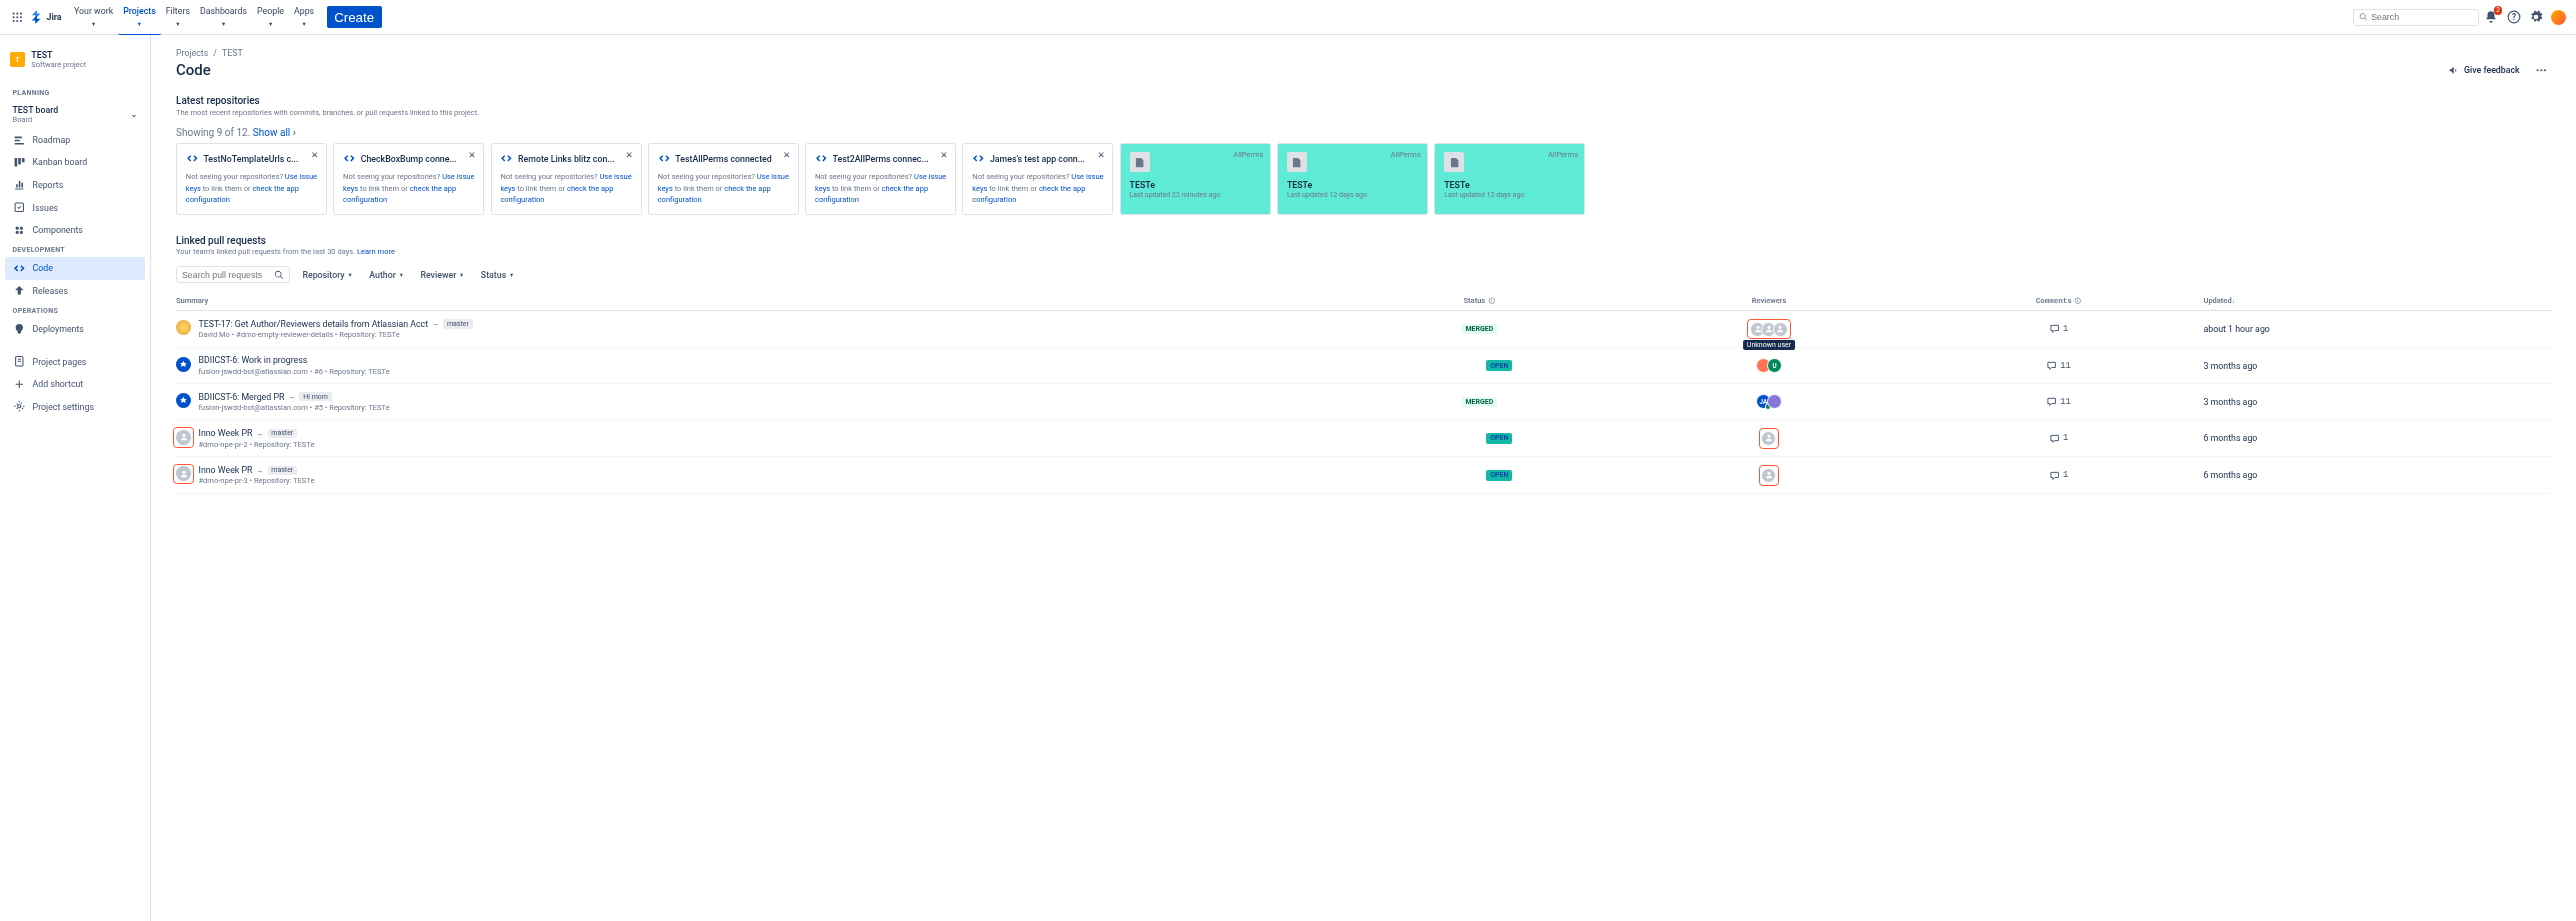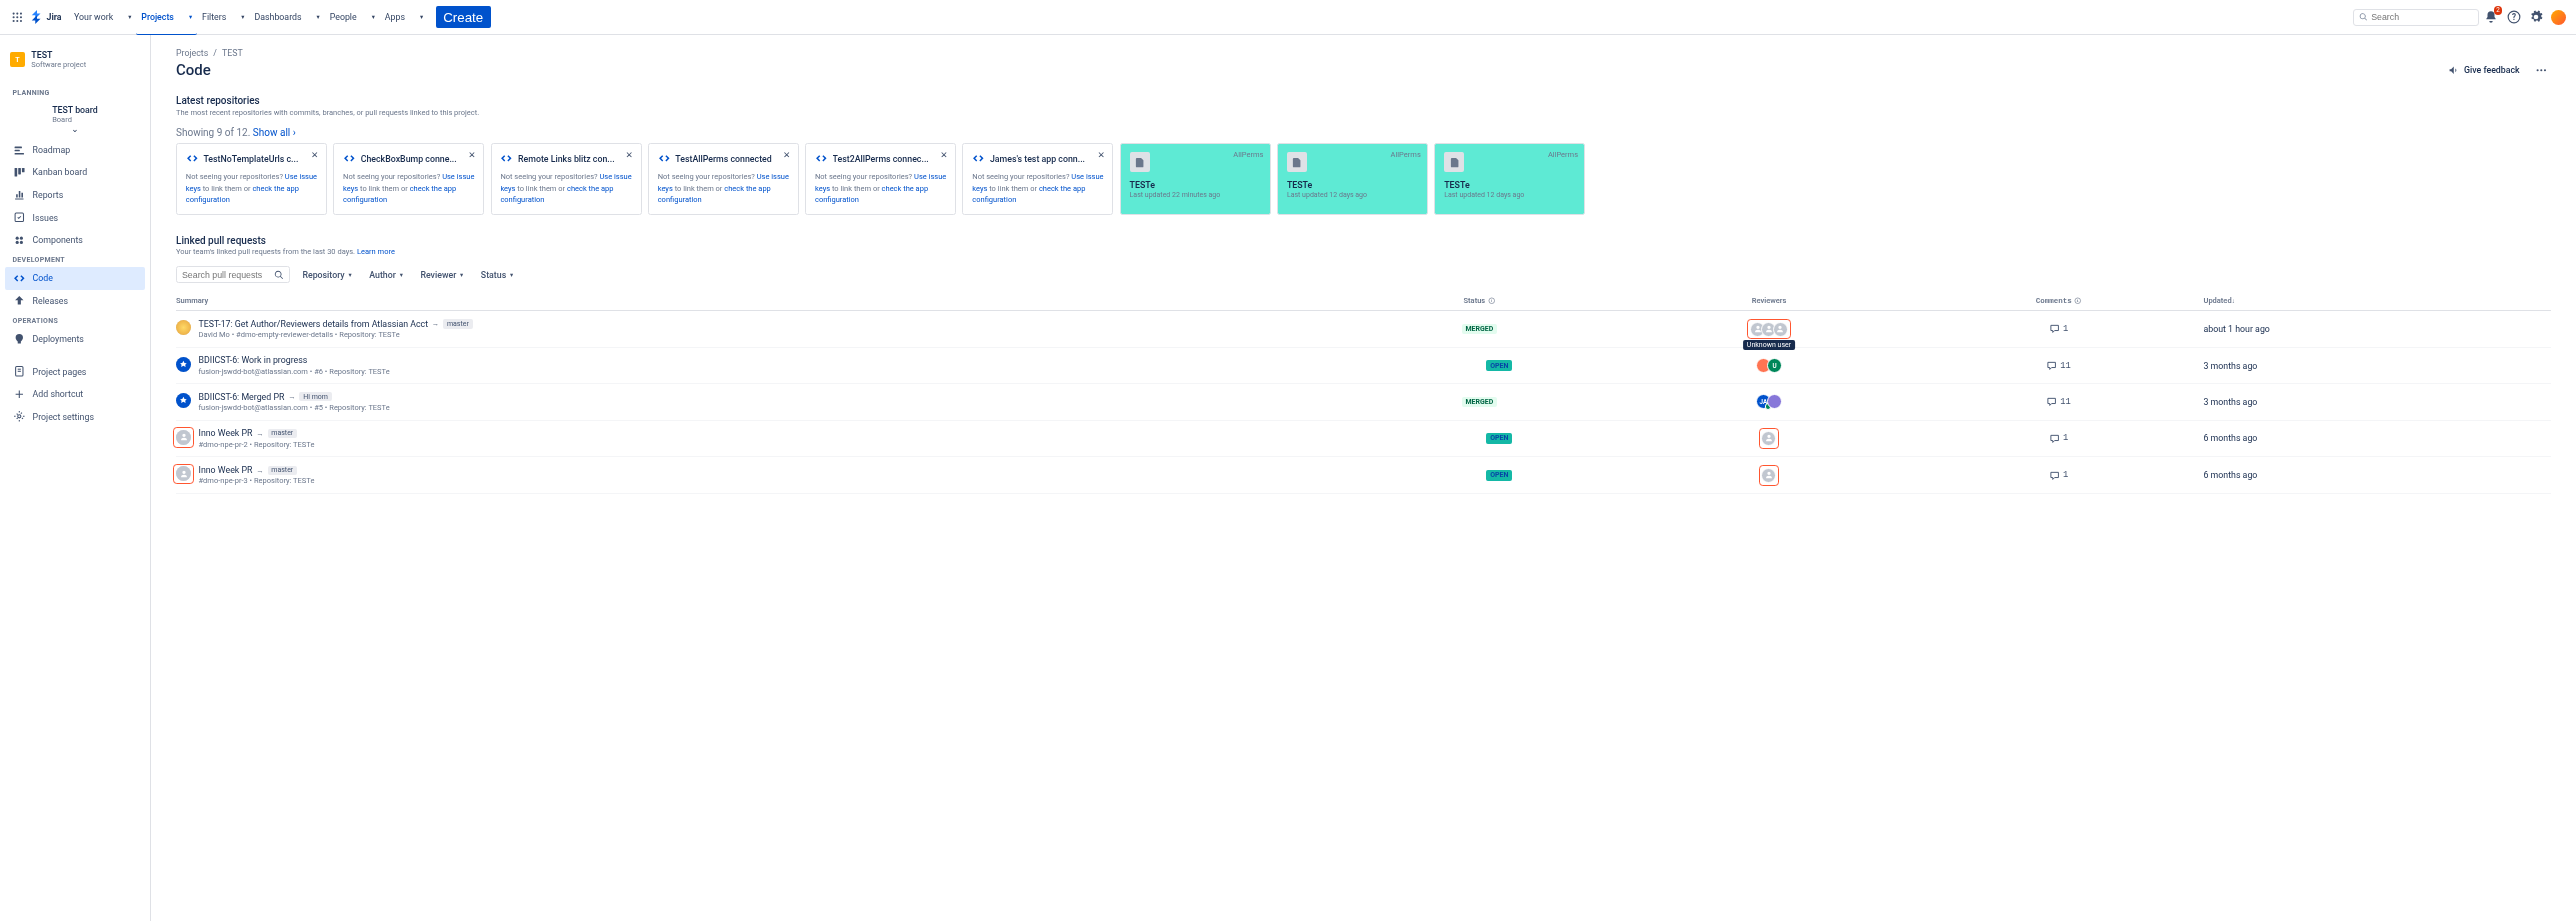--- a/index.html
+++ b/index.html
@@ -3,21 +3,21 @@
 <meta charset="utf-8">
 <style>
 * { box-sizing: border-box; margin: 0; padding: 0; }
 body { font-family: -apple-system, BlinkMacSystemFont, "Segoe UI", Roboto, sans-serif; font-size: 8.8px; color: #172B4D; background: #fff; }
 a { color: #0052CC; text-decoration: none; }
 
 
 .topnav { display: flex; align-items: center; height: 35px; border-bottom: 0.6px solid #DFE1E6; padding: 0 7.5px; gap: 2.5px; }
 .app-switcher, .icon-btn { width: 20px; height: 20px; display:flex; align-items:center; justify-content:center; border-radius:1.9px; cursor:pointer; color:#42526E; }
 .logo { display:flex; align-items:center; gap:2.5px; font-weight:700; color:#253858; margin-right:5px; }
-.nav-item { padding:6px 5px; border-radius:1.9px; cursor:pointer; color:#344563; display:flex; align-items:center; gap:15px; height:35px; border-bottom:1.9px solid transparent; box-sizing:border-box; }
+.nav-item { padding:6px 5px; border-radius:1.9px; cursor:pointer; color:#344563; display:flex; align-items:center; gap:4px; height:35px; border-bottom:1.9px solid transparent; box-sizing:border-box;flex-direction:column; }
 .nav-item.active { color:#0052CC; border-bottom-color:#0052CC; font-weight:500;}
 .nav-item .chev { font-size:6.3px; }
 .create-btn { background:#0052CC; color:#fff; border:none; padding:3.8px 7.5px; border-radius:1.9px; font-weight:500; cursor:pointer; margin-left:5px; }
 .spacer { flex:1; }
 .search-box { display:flex; align-items:center; border:0.6px solid #DFE1E6; border-radius:3.1px; padding:2.5px 5px; width:126px; gap:3.8px; color:#7A869A; }
 .search-box input { border:none; outline:none; width:100%; font-size:8.8px; }
 .notif { position:relative; }
 .notif-badge { position:absolute; top:-1.3px; right:-1.3px; background:#DE350B; color:#fff; font-size:6.3px; border-radius:5px; padding:0 2.5px; line-height:8.8px; min-width:8.8px; text-align:center;}
 .avatar-img { width:15px; height:15px; border-radius:50%; background:linear-gradient(135deg,#FFAB00,#FF5630); }
 
@@ -25,21 +25,21 @@
 .main-layout { display:flex; height:calc(100vh - 35px); }
 .sidebar { width:151px; border-right:0.6px solid #DFE1E6; padding:10px 5px; overflow-y:auto; flex-shrink:0; }
 .project-header { display:flex; align-items:center; gap:6.3px; padding:5px; margin-bottom:10px; }
 .proj-icon { width:15px; height:15px; background:#FFAB00; border-radius:1.9px; display:flex; align-items:center; justify-content:center; color:#fff; font-size:7px; font-weight:700; }
 .proj-name { font-weight:600; font-size:8.8px; }
 .proj-type { font-size:7.5px; color:#6B778C; }
 .sb-section-title { font-size:7px; font-weight:700; color:#6B778C; text-transform:uppercase; padding:5px 7.5px 2.5px; letter-spacing:0.3px;}
 .sb-item { display:flex; align-items:center; gap:7.5px; padding:5px 7.5px; border-radius:1.9px; cursor:pointer; color:#42526E; }
 .sb-item.selected { background:#DEEBFF; color:#0052CC; }
 .sb-item .icon { width:12.6px; display:flex; justify-content:center; }
-.board-item { display:flex; justify-content:space-between; align-items:center; padding:5px 7.5px; cursor:pointer; border-radius:1.9px;flex-direction:column;}
+.board-item { display:flex; justify-content:space-between; align-items:center; padding:5px 7.5px; cursor:pointer; border-radius:1.9px;}
 .board-name { font-weight:500; }
 .board-sub { font-size:7.5px; color:#6B778C; }
 
 
 .content { flex:1; padding:12.6px 25px; overflow:auto; }
 .breadcrumb { display:flex; align-items:center; gap:5px; font-size:8.8px; color:#6B778C; margin-bottom:2.5px;}
 .breadcrumb a { color:#6B778C; }
 .page-header-row { display:flex; justify-content:space-between; align-items:center; margin-bottom:15px;}
 .page-title { font-size:15px; font-weight:500; }
 .header-actions { display:flex; gap:5px; align-items:center;}

